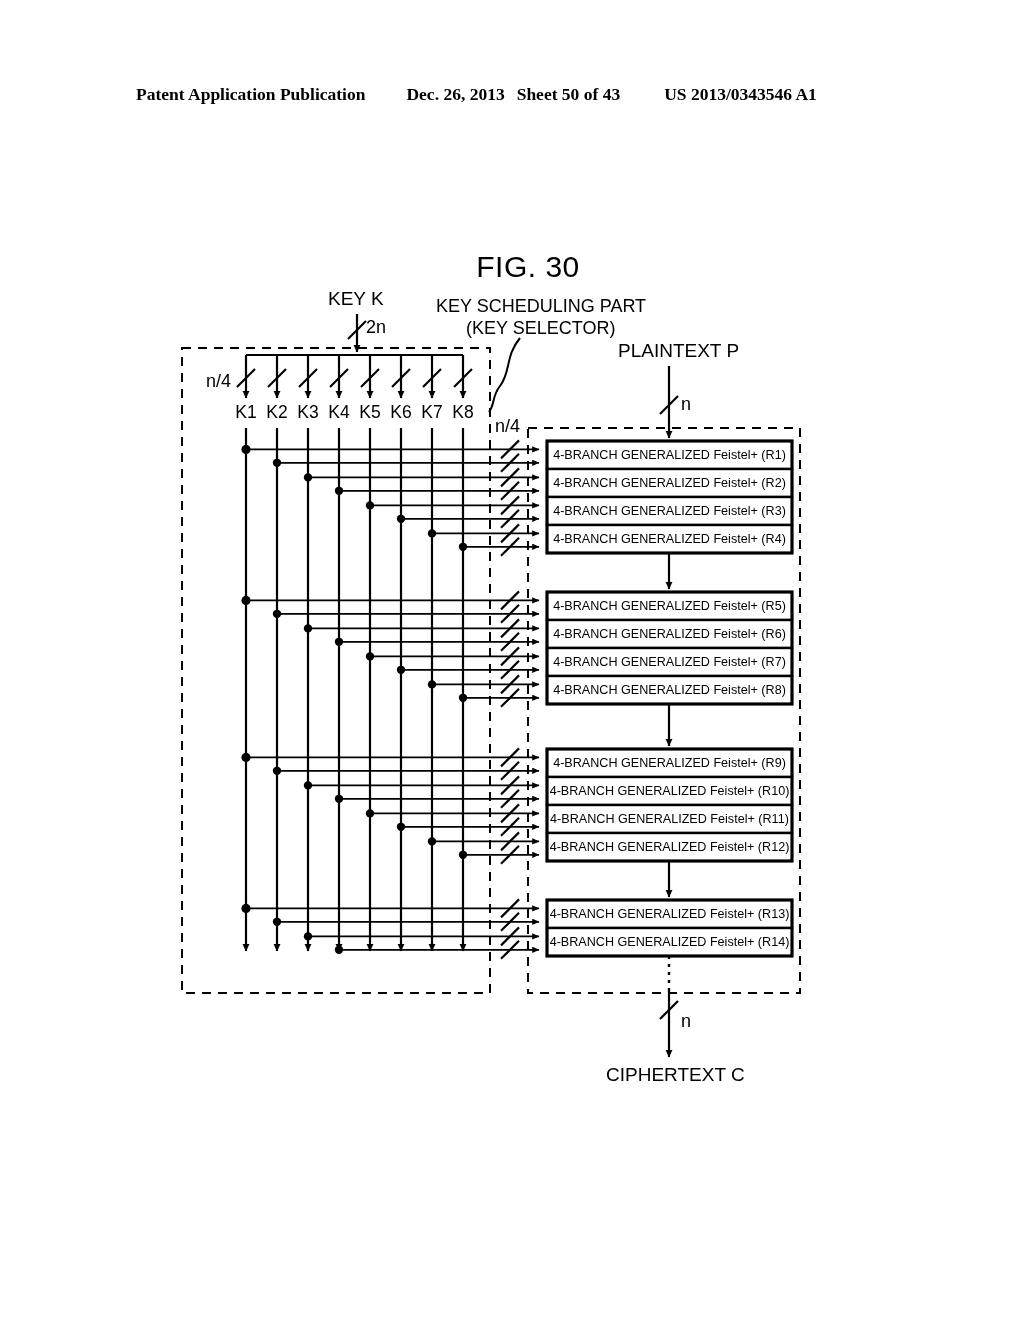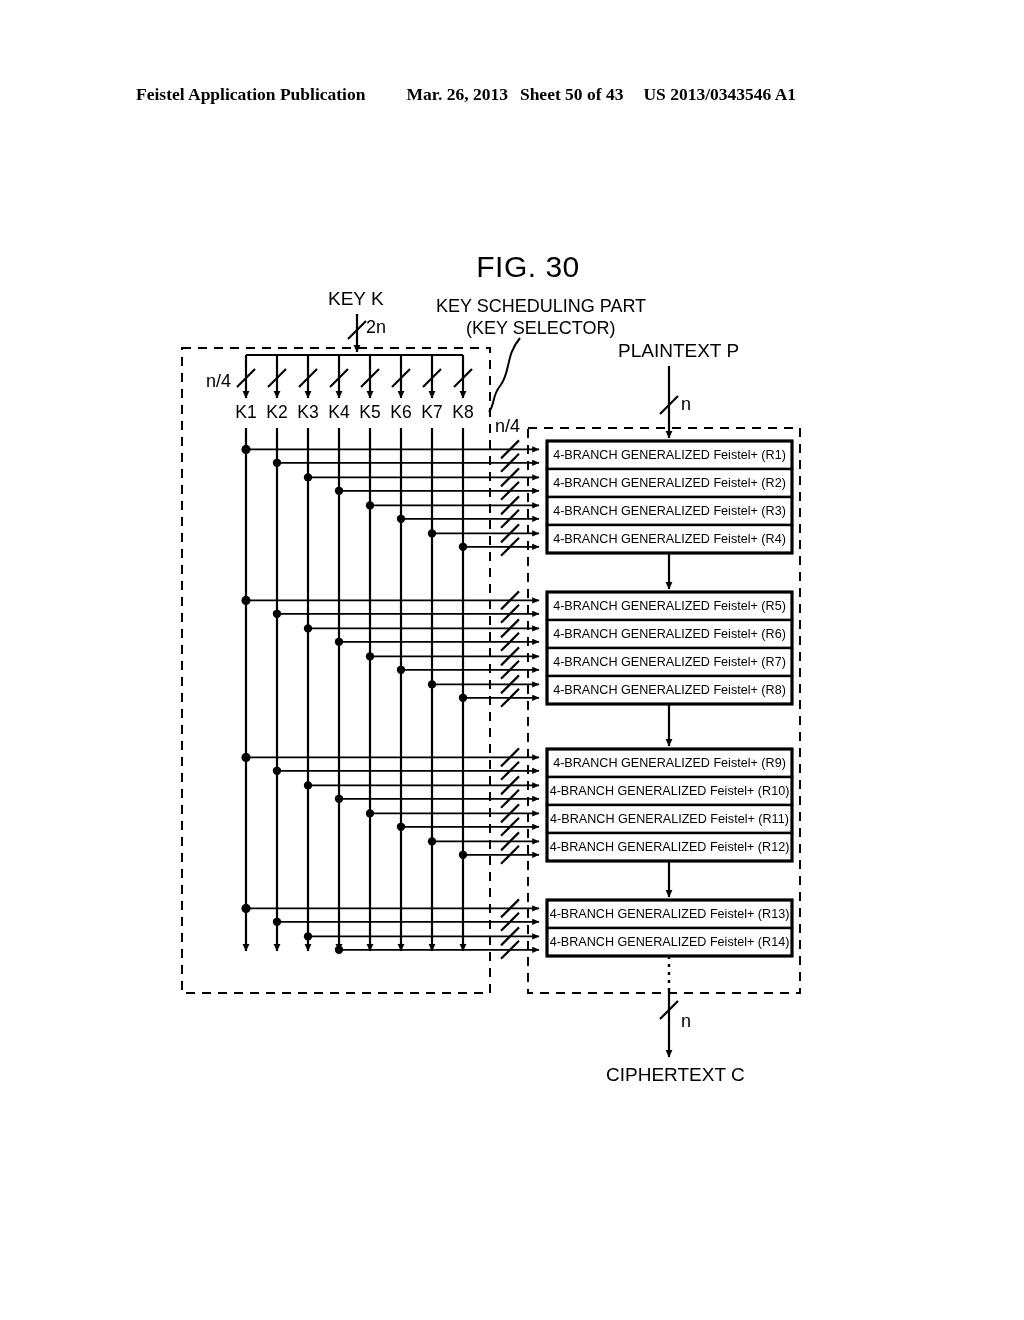--- a/index.html
+++ b/index.html
@@ -33,21 +33,21 @@
     font-weight: bold;
     font-size: 17.5px;
     letter-spacing: 0px;
     white-space: nowrap;
     display: flex;
     align-items: baseline;
   }
   #hdr .h-pub { }
   #hdr .h-date { margin-left: 41px; }
   #hdr .h-sheet { margin-left: 12px; }
-  #hdr .h-num { margin-left: 20px; text-align: center; }
+  #hdr .h-num { margin-left: 44px; text-align: center; }
 
   
   #fig-title {
     position: absolute;
     top: 222px;
     left: 16px;
     width: 1024px;
     text-align: center;
     font-size: 30px;
     letter-spacing: 0.5px;
@@ -124,22 +124,22 @@
     stroke-width: 2;
     fill: none;
   }
 </style>
 </head>
 <body>
 
 <div id="page">
 
   <div id="hdr">
-    <span class="h-pub">Feistel Application Publication</span>
-    <span class="h-date">Mar. 26, 2013</span>
+    <span class="h-pub">Patent Application Publication</span>
+    <span class="h-date">Dec. 26, 2013</span>
     <span class="h-sheet">Sheet 50 of 43</span>
     <span class="h-num">US 2013/0343546 A1</span>
   </div>
 
   <div id="fig-title">FIG. 30</div>
 
   <svg id="diagram" width="1024" height="1320" viewBox="0 0 1024 1320">
     <defs>
       <marker id="arrow" markerWidth="9" markerHeight="9" refX="7.4" refY="3.6" orient="auto" markerUnits="userSpaceOnUse">
         <path d="M0,0 L8,3.6 L0,7.2 z" fill="#000"></path>

